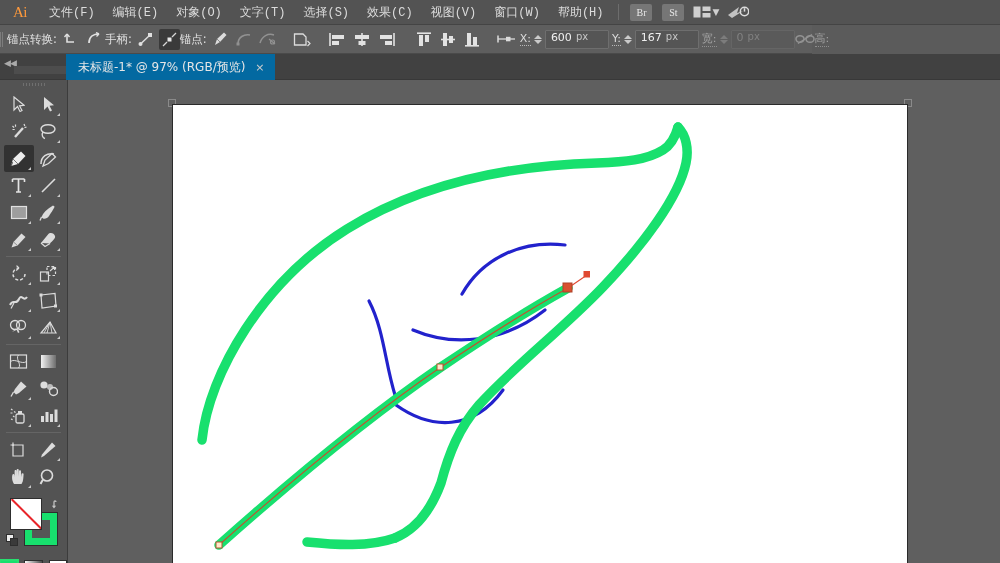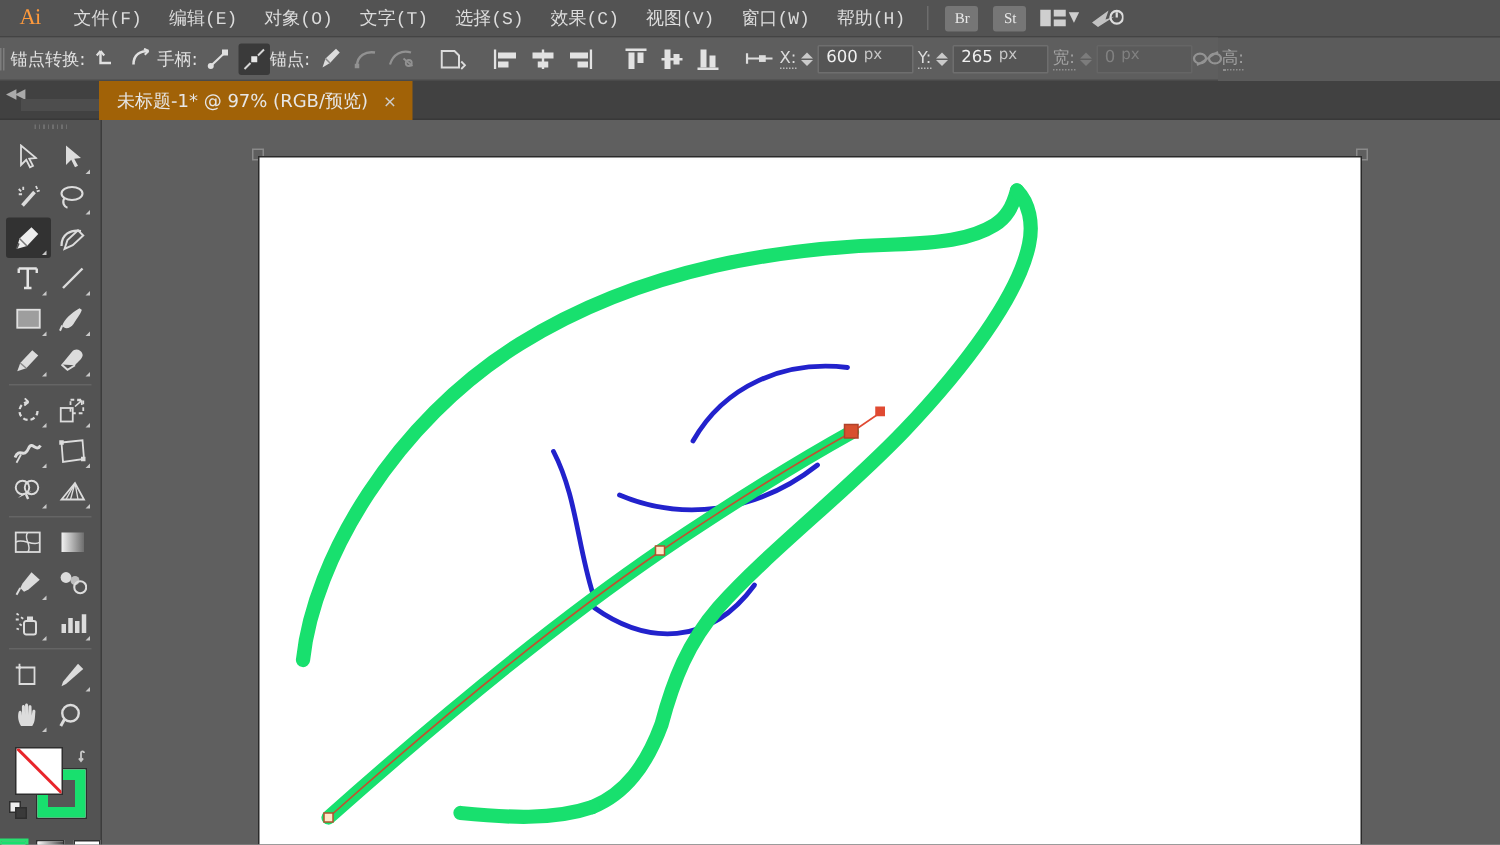--- a/index.html
+++ b/index.html
@@ -104,21 +104,21 @@
   .dockarrow {
     position: absolute; left: 4px; top: 4px;
     color: #aaa; font-size: 9px; letter-spacing: -1px;
   }
   .panelstub {
     position: absolute; left: 14px; top: 12px; width: 52px; height: 8px;
     background: #4d4d4d;
   }
   .doctab {
     position: absolute; left: 66px; top: 0; height: 26px;
-    background: #a16207;
+    background: #0369a1;
     display: flex; align-items: center; padding: 0 10px 0 12px; gap: 10px;
     cursor: pointer;
   }
   .doctab .t { color: #e6e6e6; font-size: 12px; white-space: nowrap; }
   .doctab .x { color: #cdcdcd; font-size: 11px; cursor: pointer; }
   .tabfill {
     position: absolute; left: 0; top: 0; width: 1000px; height: 26px;
     border-bottom: 1px solid #383838;
   }
 
@@ -403,21 +403,21 @@
 
     <div style="width:10px"></div>
 
     <div class="numfield">
       <span class="ulbl">Y:</span>
       <span class="stepper">
           <i class="up"></i>
           <i class="dn"></i>
         </span>
       <span class="inp">
-        <span class="v">265</span>
+        <span class="v">167</span>
         <span class="u">px</span>
       </span>
     </div>
 
     <div style="width:10px"></div>
 
     <div class="numfield">
       <span class="ulbl" style="opacity:.55">宽:</span>
       <span class="stepper dim">
           <i class="up"></i>

